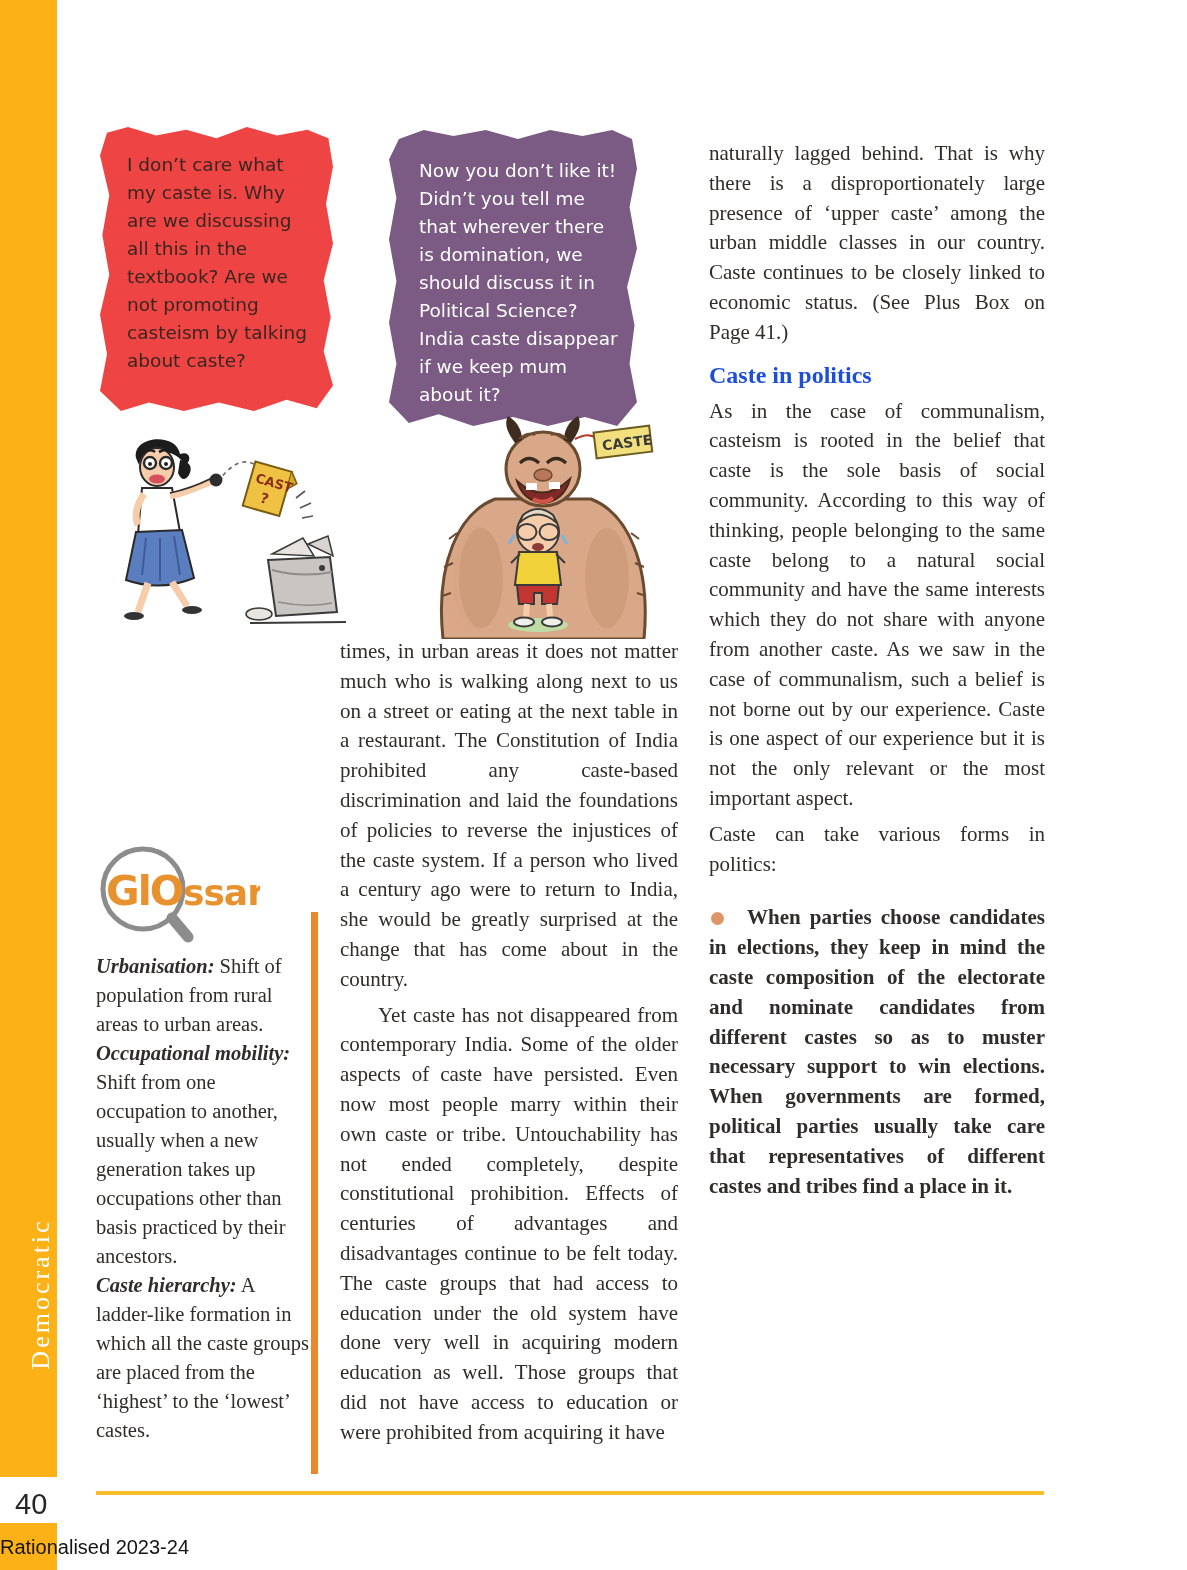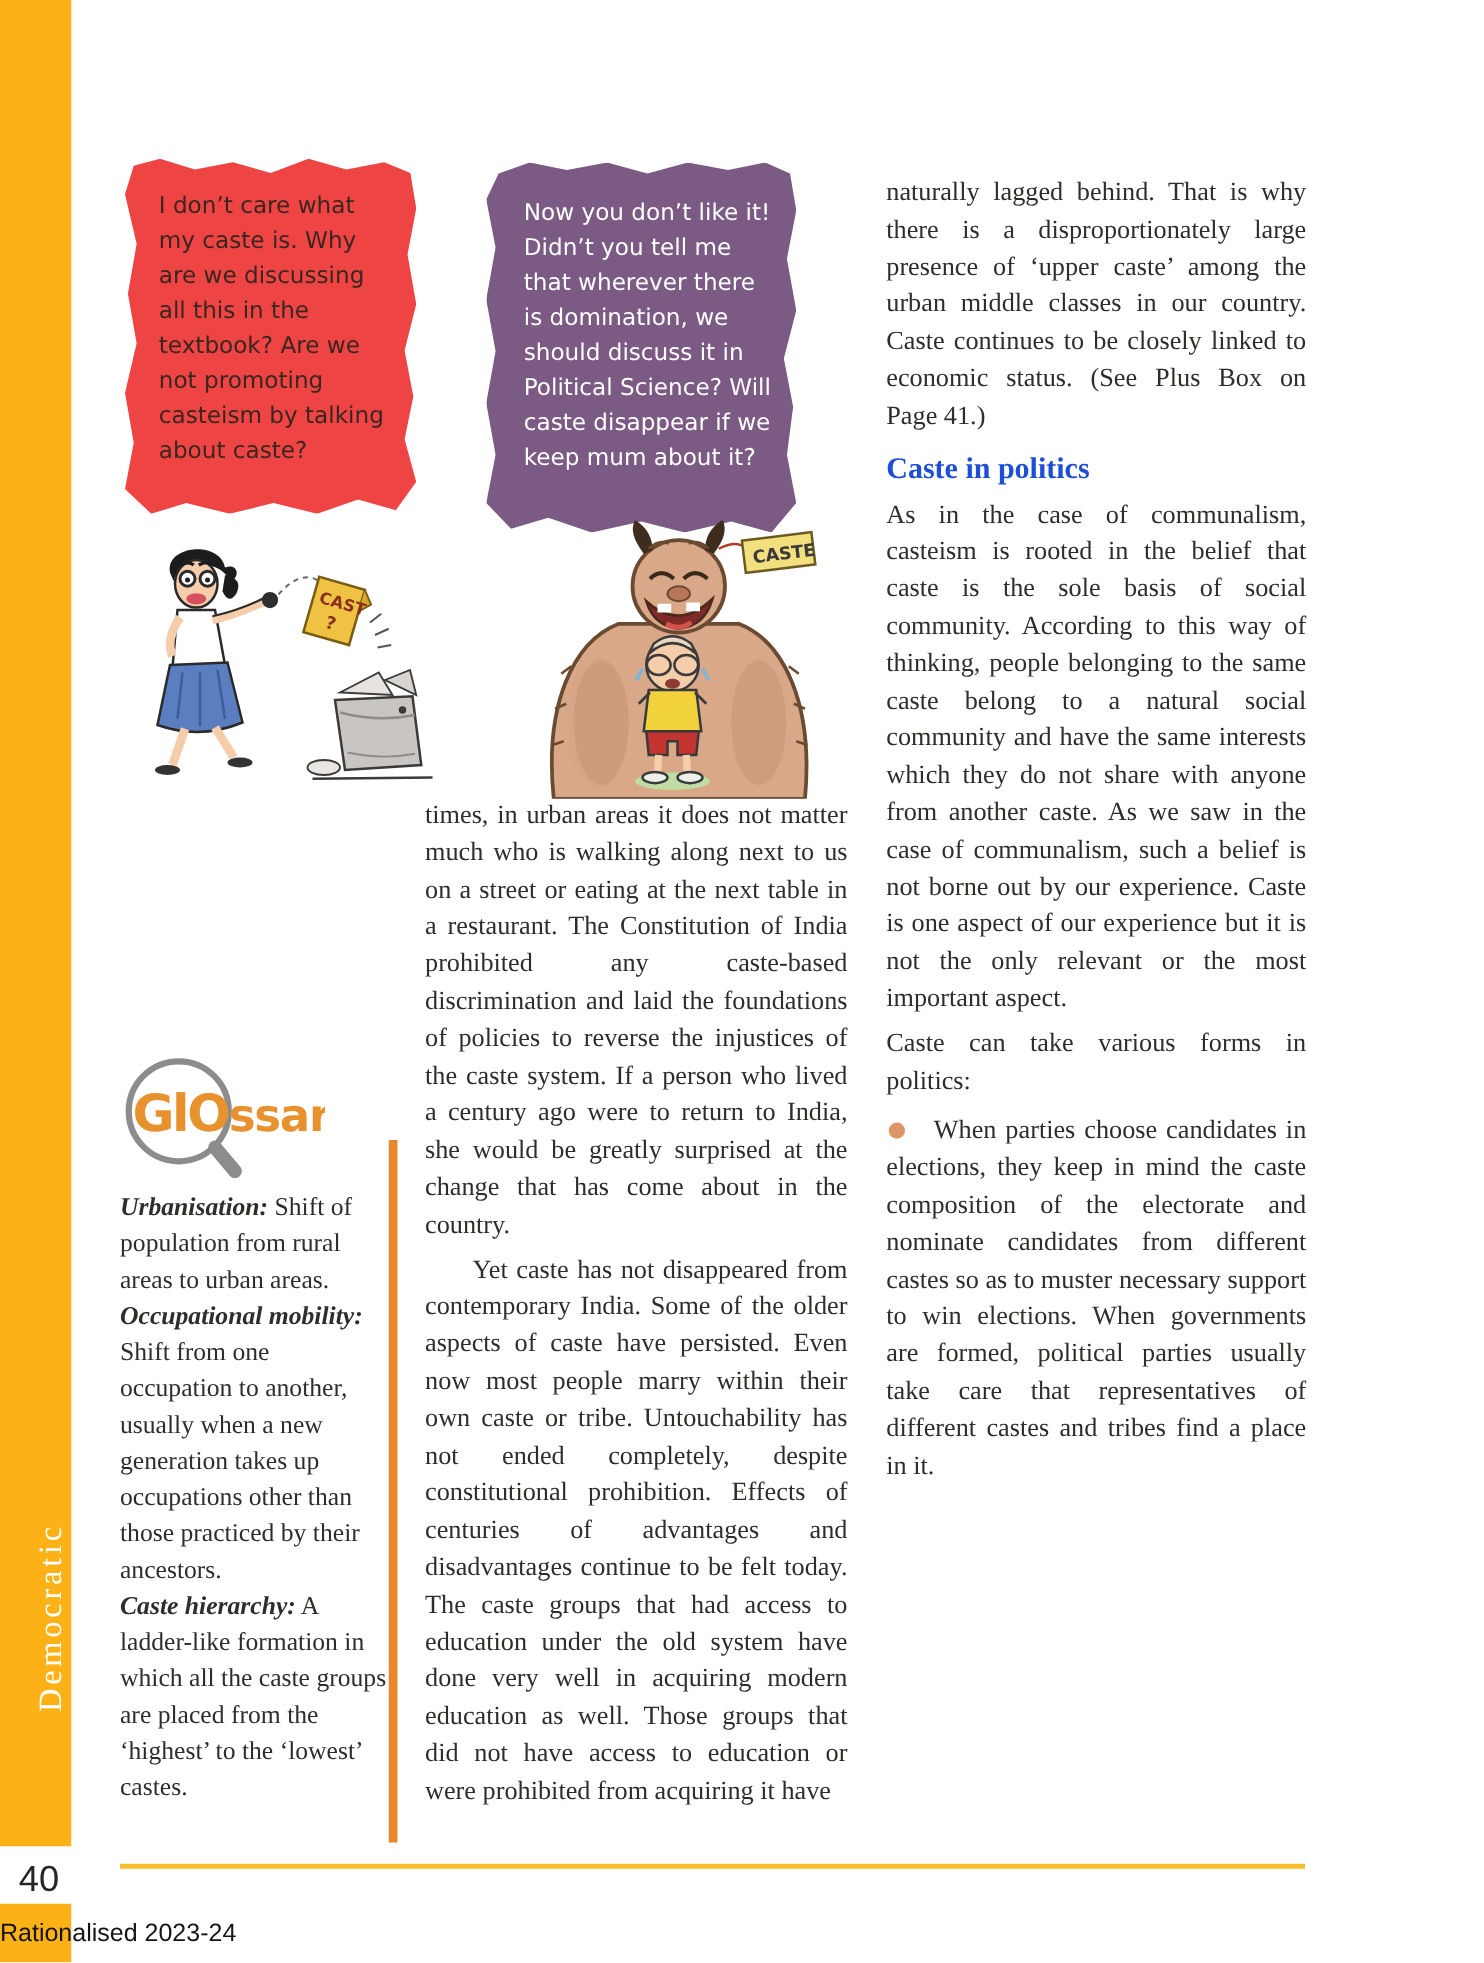--- a/index.html
+++ b/index.html
@@ -38,21 +38,21 @@
 
   
   .col{position:absolute;font-size:21px;line-height:29.8px;text-align:justify;color:#2f2d2a;}
   .col-mid{left:340px;top:637px;width:338px;}
   .col-right{left:709px;top:139px;width:336px;}
   .para{margin:0;}
   .para+.para{margin-top:6px;}
   .indent{text-indent:38px;}
   .section-heading{font-size:24px;font-weight:bold;color:#1d4ed8;margin:12px 0 7px 0;
                    text-align:left;line-height:30px;}
-  .bullet{position:relative;margin-top:10px;text-indent:38px;}
+  .bullet{position:relative;margin-top:24px;text-indent:38px;font-weight:bold;}
   .bullet .dot{position:absolute;left:2px;top:9px;width:13px;height:13px;border-radius:50%;
                background:#DE9667;text-indent:0;}
 
   
   .v-divider{position:absolute;left:311px;top:912px;width:7px;height:562px;background:#E8872E;}
   .h-rule{position:absolute;left:96px;top:1491px;width:948px;height:4px;background:#F7BE2C;}
   .footer-note{position:absolute;left:0;top:1536px;width:1187px;text-align:left;
                font-family:"Liberation Sans",sans-serif;font-size:20px;color:#141414;}
 </style>
 </head>
@@ -62,21 +62,21 @@
 
   <div class="side-bar"></div>
   <div class="side-bar-bottom"></div>
   <div class="side-title">Democratic Politics</div>
   <div class="page-number">40</div>
 
   <div class="bubble bubble-left">
     <span>I don’t care what my caste is. Why are we discussing all this in the textbook? Are we not promoting casteism by talking about caste?</span>
   </div>
   <div class="bubble bubble-right">
-    <span>Now you don’t like it! Didn’t you tell me that wherever there is domination, we should discuss it in Political Science? Will caste disappear if we keep mum about it?</span>
+    <span>Now you don’t like it! Didn’t you tell me that wherever there is domination, we should discuss it in Political Science? India caste disappear if we keep mum about it?</span>
   </div>
 
   <svg class="cartoon cartoon-left" viewBox="0 0 250 210">
     <path d="M118,62 C133,40 150,36 160,50" fill="none" stroke="#666" stroke-width="1.6" stroke-dasharray="4 4"></path>
     <g transform="rotate(16 168 70)">
       <rect x="148" y="46" width="38" height="46" fill="#EFC243" stroke="#7A5B12" stroke-width="2"></rect>
       <path d="M186,46 l8,10 l-8,8" fill="#D9A82A" stroke="#7A5B12" stroke-width="1.5"></path>
       <text x="153" y="66" font-size="13" font-weight="bold" fill="#8A2F1F" font-family="DejaVu Sans">CAST</text>
       <text x="163" y="84" font-size="14" font-weight="bold" fill="#8A2F1F" font-family="DejaVu Sans">?</text>
     </g>
@@ -161,21 +161,21 @@
 
   <svg class="glossary-logo" viewBox="0 0 165 100">
     <circle cx="48" cy="46" r="40" fill="#ffffff" stroke="#8C8C8C" stroke-width="5"></circle>
     <line x1="77" y1="75" x2="93" y2="94" stroke="#8C8C8C" stroke-width="11" stroke-linecap="round"></line>
     <text x="11" y="62" font-size="41" font-weight="bold" fill="#E8922F" font-family="DejaVu Sans" letter-spacing="-2">GlO</text>
     <text x="88" y="62" font-size="36" font-weight="bold" fill="#E8922F" font-family="DejaVu Sans" letter-spacing="-1">ssary</text>
   </svg>
 
   <div class="glossary-text">
     <div><span class="gterm">Urbanisation:</span><span> Shift of population from rural areas to urban areas.</span></div>
-    <div><span class="gterm">Occupational mobility:</span><span> Shift from one occupation to another, usually when a new generation takes up occupations other than those practiced by their ancestors.</span></div>
+    <div><span class="gterm">Occupational mobility:</span><span> Shift from one occupation to another, usually when a new generation takes up occupations other than basis practiced by their ancestors.</span></div>
     <div><span class="gterm">Caste hierarchy:</span><span> A ladder-like formation in which all the caste groups are placed from the ‘highest’ to the ‘lowest’ castes.</span></div>
   </div>
 
   <div class="v-divider"></div>
 
   <div class="col col-mid">
     <p class="para">times, in urban areas it does not matter much who is walking along next to us on a street or eating at the next table in a restaurant. The Constitution of India prohibited any caste-based discrimination and laid the foundations of policies to reverse the injustices of the caste system. If a person who lived a century ago were to return to India, she would be greatly surprised at the change that has come about in the country.</p>
     <p class="para indent">Yet caste has not disappeared from contemporary India. Some of the older aspects of caste have persisted. Even now most people marry within their own caste or tribe. Untouchability has not ended completely, despite constitutional prohibition. Effects of centuries of advantages and disadvantages continue to be felt today. The caste groups that had access to education under the old system have done very well in acquiring modern education as well. Those groups that did not have access to education or were prohibited from acquiring it have</p>
   </div>
 

